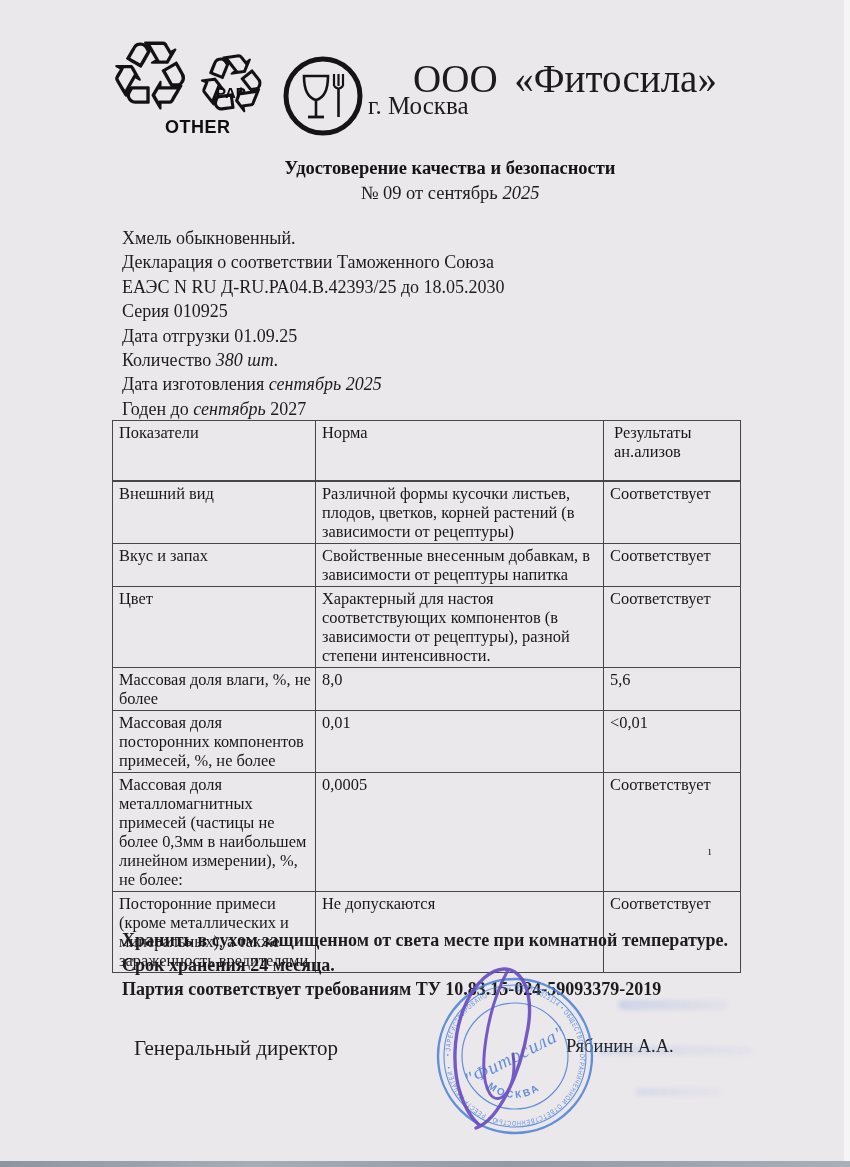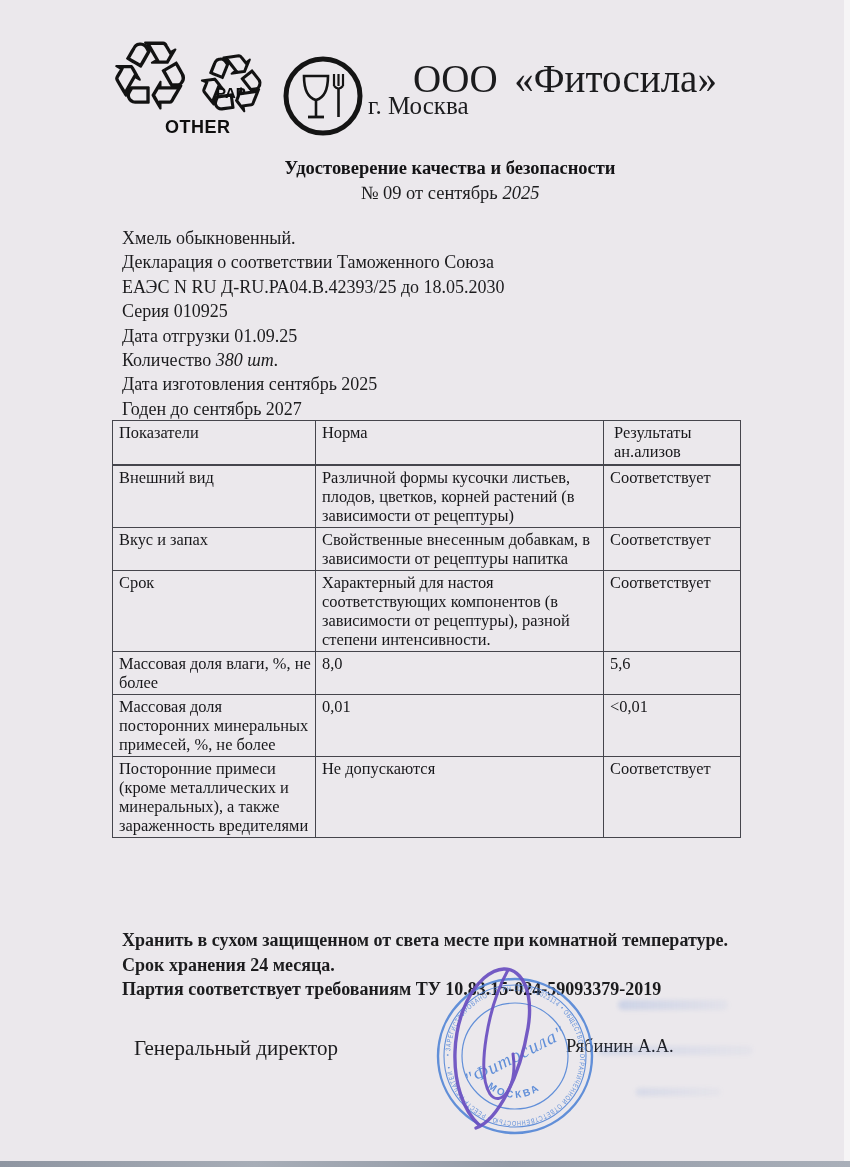--- a/index.html
+++ b/index.html
@@ -44,21 +44,21 @@
     position:absolute;left:45px;top:158px;width:810px;
     text-align:center;font-weight:bold;font-size:18.5px;color:#141416;
   }
   .doc-number{
     position:absolute;left:45px;top:183px;width:810px;
     text-align:center;font-size:18.5px;
   }
   .doc-number .yr{font-style:italic;}
   
   .details{position:absolute;left:122px;top:226px;font-size:18px;line-height:24.4px;}
-  .details .em{}
+  .details .em{font-style:italic;}
   .details .em-u{font-style:italic;}
   
   table.spec{
     position:absolute;left:112px;top:420px;
     width:628px;border-collapse:collapse;table-layout:fixed;
     font-size:16.4px;line-height:1.16;color:#17171a;
   }
   table.spec col.c1{width:203px;}
   table.spec col.c2{width:288px;}
   table.spec col.c3{width:137px;}
@@ -134,51 +134,56 @@
     <div><span>Годен до </span><span class="em">сентябрь</span><span> 2027</span></div>
   </div>
 
   <table class="spec">
     <colgroup>
         <col class="c1">
         <col class="c2">
         <col class="c3">
       </colgroup>
     <thead>
-      <tr style="height:44px">
+      <tr style="height:60px">
         <th>Показатели</th>
         <th>Норма</th>
         <th class="h3">Результаты ан.ализов</th>
       </tr>
     </thead>
     <tbody>
       <tr style="height:57px">
         <td>Внешний вид</td>
         <td class="center">Различной формы кусочки листьев, плодов, цветков, корней растений (в зависимости от рецептуры)</td>
         <td class="result">Соответствует</td>
       </tr>
       <tr style="height:42px">
         <td>Вкус и запах</td>
         <td class="center">Свойственные внесенным добавкам, в зависимости от рецептуры напитка</td>
         <td class="result">Соответствует</td>
       </tr>
       <tr style="height:74px">
-        <td>Срок</td>
+        <td>Цвет</td>
         <td class="center">Характерный для настоя соответствующих компонентов (в зависимости от рецептуры), разной степени интенсивности.</td>
         <td class="result">Соответствует</td>
       </tr>
       <tr style="height:43px">
         <td>Массовая доля влаги, %, не более</td>
         <td class="center">8,0</td>
         <td class="center">5,6</td>
       </tr>
       <tr style="height:57px">
-        <td>Массовая доля посторонних минеральных примесей, %, не более</td>
+        <td>Массовая доля посторонних компонентов примесей, %, не более</td>
         <td class="center">0,01</td>
         <td class="center">&lt;0,01</td>
+      </tr>
+      <tr style="height:114px">
+        <td>Массовая доля металломагнитных примесей (частицы не более 0,3мм в наибольшем линейном измерении), %, не более:</td>
+        <td class="center">0,0005</td>
+        <td class="result"><span>Соответствует</span><span class="stray">ı</span></td>
       </tr>
       <tr style="height:70px">
         <td>Посторонние примеси (кроме металлических и минеральных), а также зараженность вредителями</td>
         <td class="center">Не допускаются</td>
         <td class="result">Соответствует</td>
       </tr>
     </tbody>
   </table>
 
   <div class="notes">

